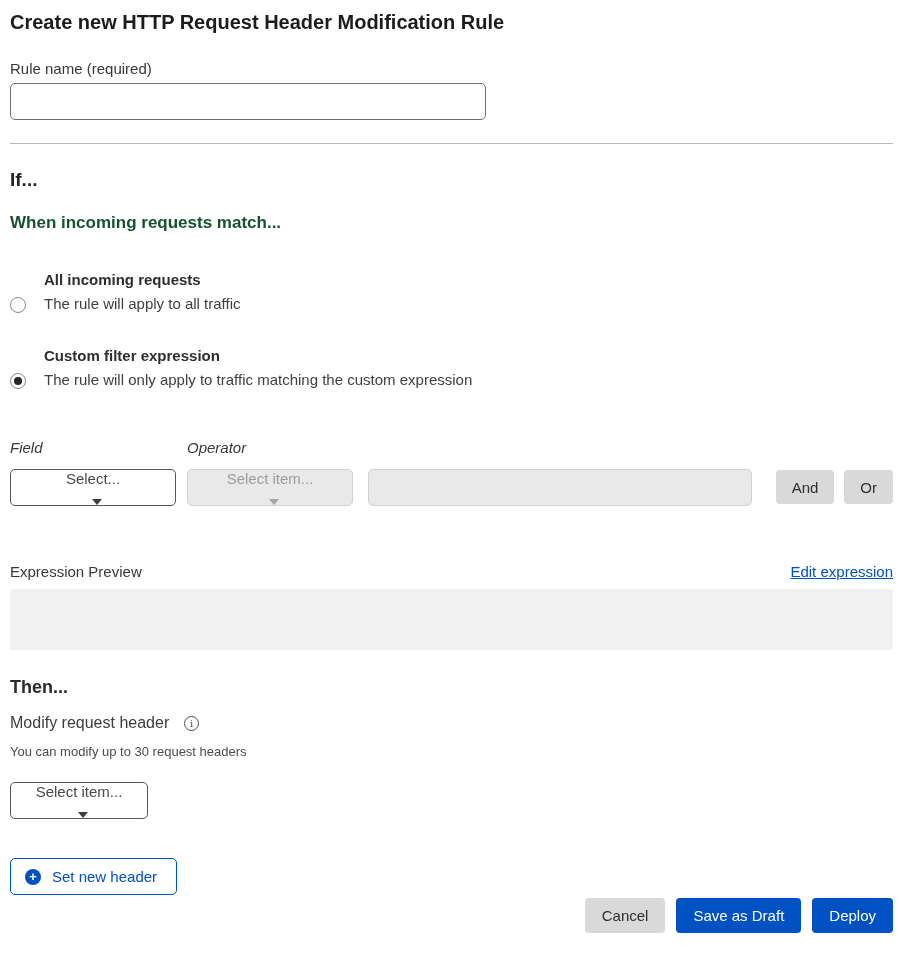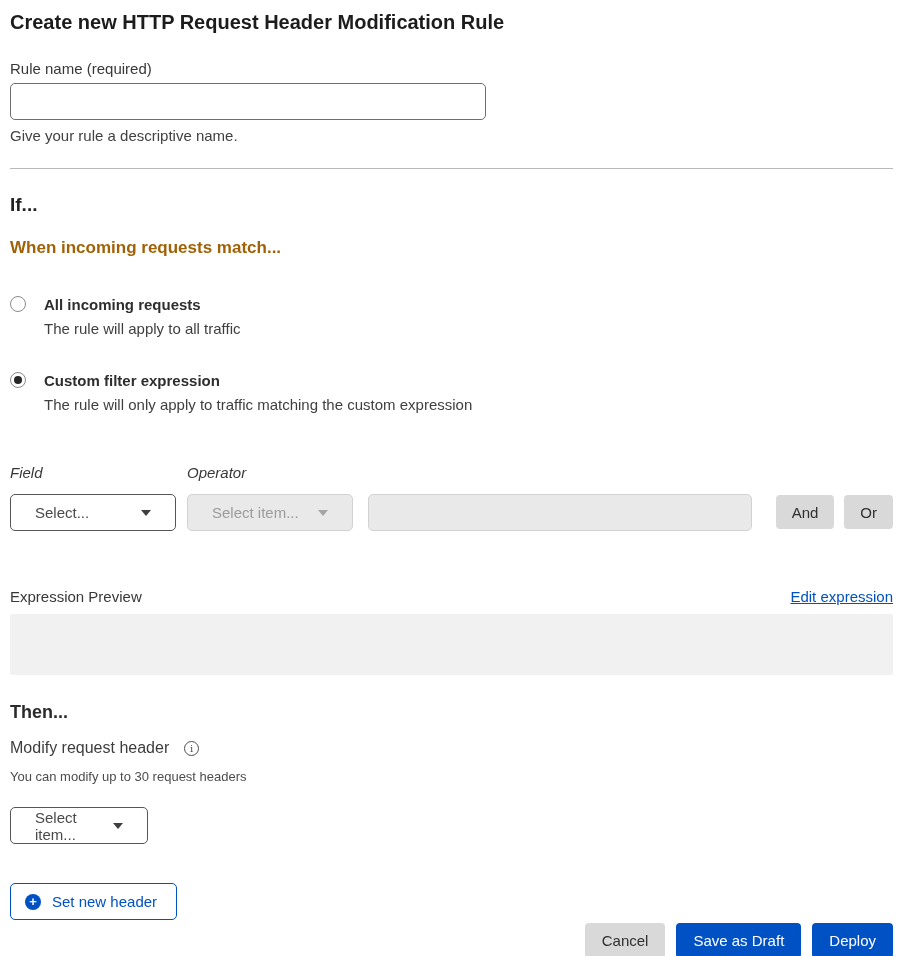--- a/index.html
+++ b/index.html
@@ -21,46 +21,46 @@
     display: block; margin-top: 5px; width: 476px; height: 37px;
     border: 1px solid #6e6e6e; border-radius: 5px; padding: 0 12px;
     font-family: "Liberation Sans", sans-serif; font-size: 15px; color: #222;
     outline: none; background: #fff;
   }
   .helper-text { margin-top: 6px; font-size: 15px; line-height: 19px; color: #414141; }
 
   .divider { border: none; border-top: 1px solid #b9b9b9; margin: 23px 0 0 0; }
 
   .h-if { margin: 24px 0 0 0; font-size: 19px; line-height: 24px; font-weight: 700; color: #222; }
-  .h-match { margin: 20px 0 0 0; font-size: 17px; line-height: 22px; font-weight: 700; color: #a16207; }
-
-  .radio-option { display: flex; align-items: flex-start; gap: 18px; }
+  .h-match { margin: 20px 0 0 0; font-size: 17px; line-height: 22px; font-weight: 700; color: #14532d; }
+
+  .radio-option { display: flex; align-items: flex-end; gap: 18px; }
   .radio-option.first { margin-top: 36px; }
   .radio-option.second { margin-top: 33px; }
   .radio-circle {
     flex: 0 0 auto; width: 16px; height: 16px; margin-top: 1px;
     border: 1px solid #8a8a8a; border-radius: 50%; background: #fff;
     display: flex; align-items: center; justify-content: center;
   }
   .radio-circle .dot { width: 8px; height: 8px; border-radius: 50%; background: transparent; }
   .radio-circle.checked .dot { background: #262626; }
   .radio-texts .opt-label { font-size: 15px; line-height: 19px; font-weight: 700; color: #2e2e2e; }
   .radio-texts .opt-desc { margin-top: 5px; font-size: 15px; line-height: 19px; color: #3f3f3f; }
 
   .builder-row { display: flex; align-items: flex-end; margin-top: 49px; }
   .builder-col .col-label { font-size: 15px; line-height: 19px; color: #383838; margin-bottom: 12px; font-style: italic; }
   .col-field { width: 166px; }
   .col-operator { width: 166px; margin-left: 11px; }
   .col-value { flex: 1; margin-left: 15px; }
 
   .select-box {
     display: flex; align-items: center; justify-content: space-between;
-    height: 37px; padding: 0 24px; background: #fff;
+    height: 37px; padding: 0 12px; background: #fff;
     border: 1px solid #565656; border-radius: 5px;
-    font-size: 15px; color: #494949; cursor: pointer;
+    font-size: 15px; color: #494949; cursor: pointer; flex-direction: column;
   }
   .caret {
     width: 0; height: 0; margin-left: 8px;
     border-left: 5px solid transparent; border-right: 5px solid transparent;
     border-top: 6px solid #3f3f3f;
   }
   .select-box.disabled { background: #e9e9e9; border-color: #d2d2d2; color: #9b9b9b; cursor: default; }
   .select-box.disabled .caret { border-top-color: #a5a5a5; }
 
   .value-input {
@@ -114,21 +114,20 @@
 </style>
 </head>
 <body>
 
 <div class="container">
 
   <h1 class="page-title">Create new HTTP Request Header Modification Rule</h1>
 
   <div class="field-label">Rule name (required)</div>
   <input class="rule-name-input" type="text" value="" style="">
-  <div class="helper-text">Give your rule a descriptive name.</div>
 
   <hr class="divider">
 
   <h2 class="h-if">If...</h2>
   <h3 class="h-match">When incoming requests match...</h3>
 
   <div class="radio-option first">
     <span class="radio-circle">
         <span class="dot"></span>
       </span>

